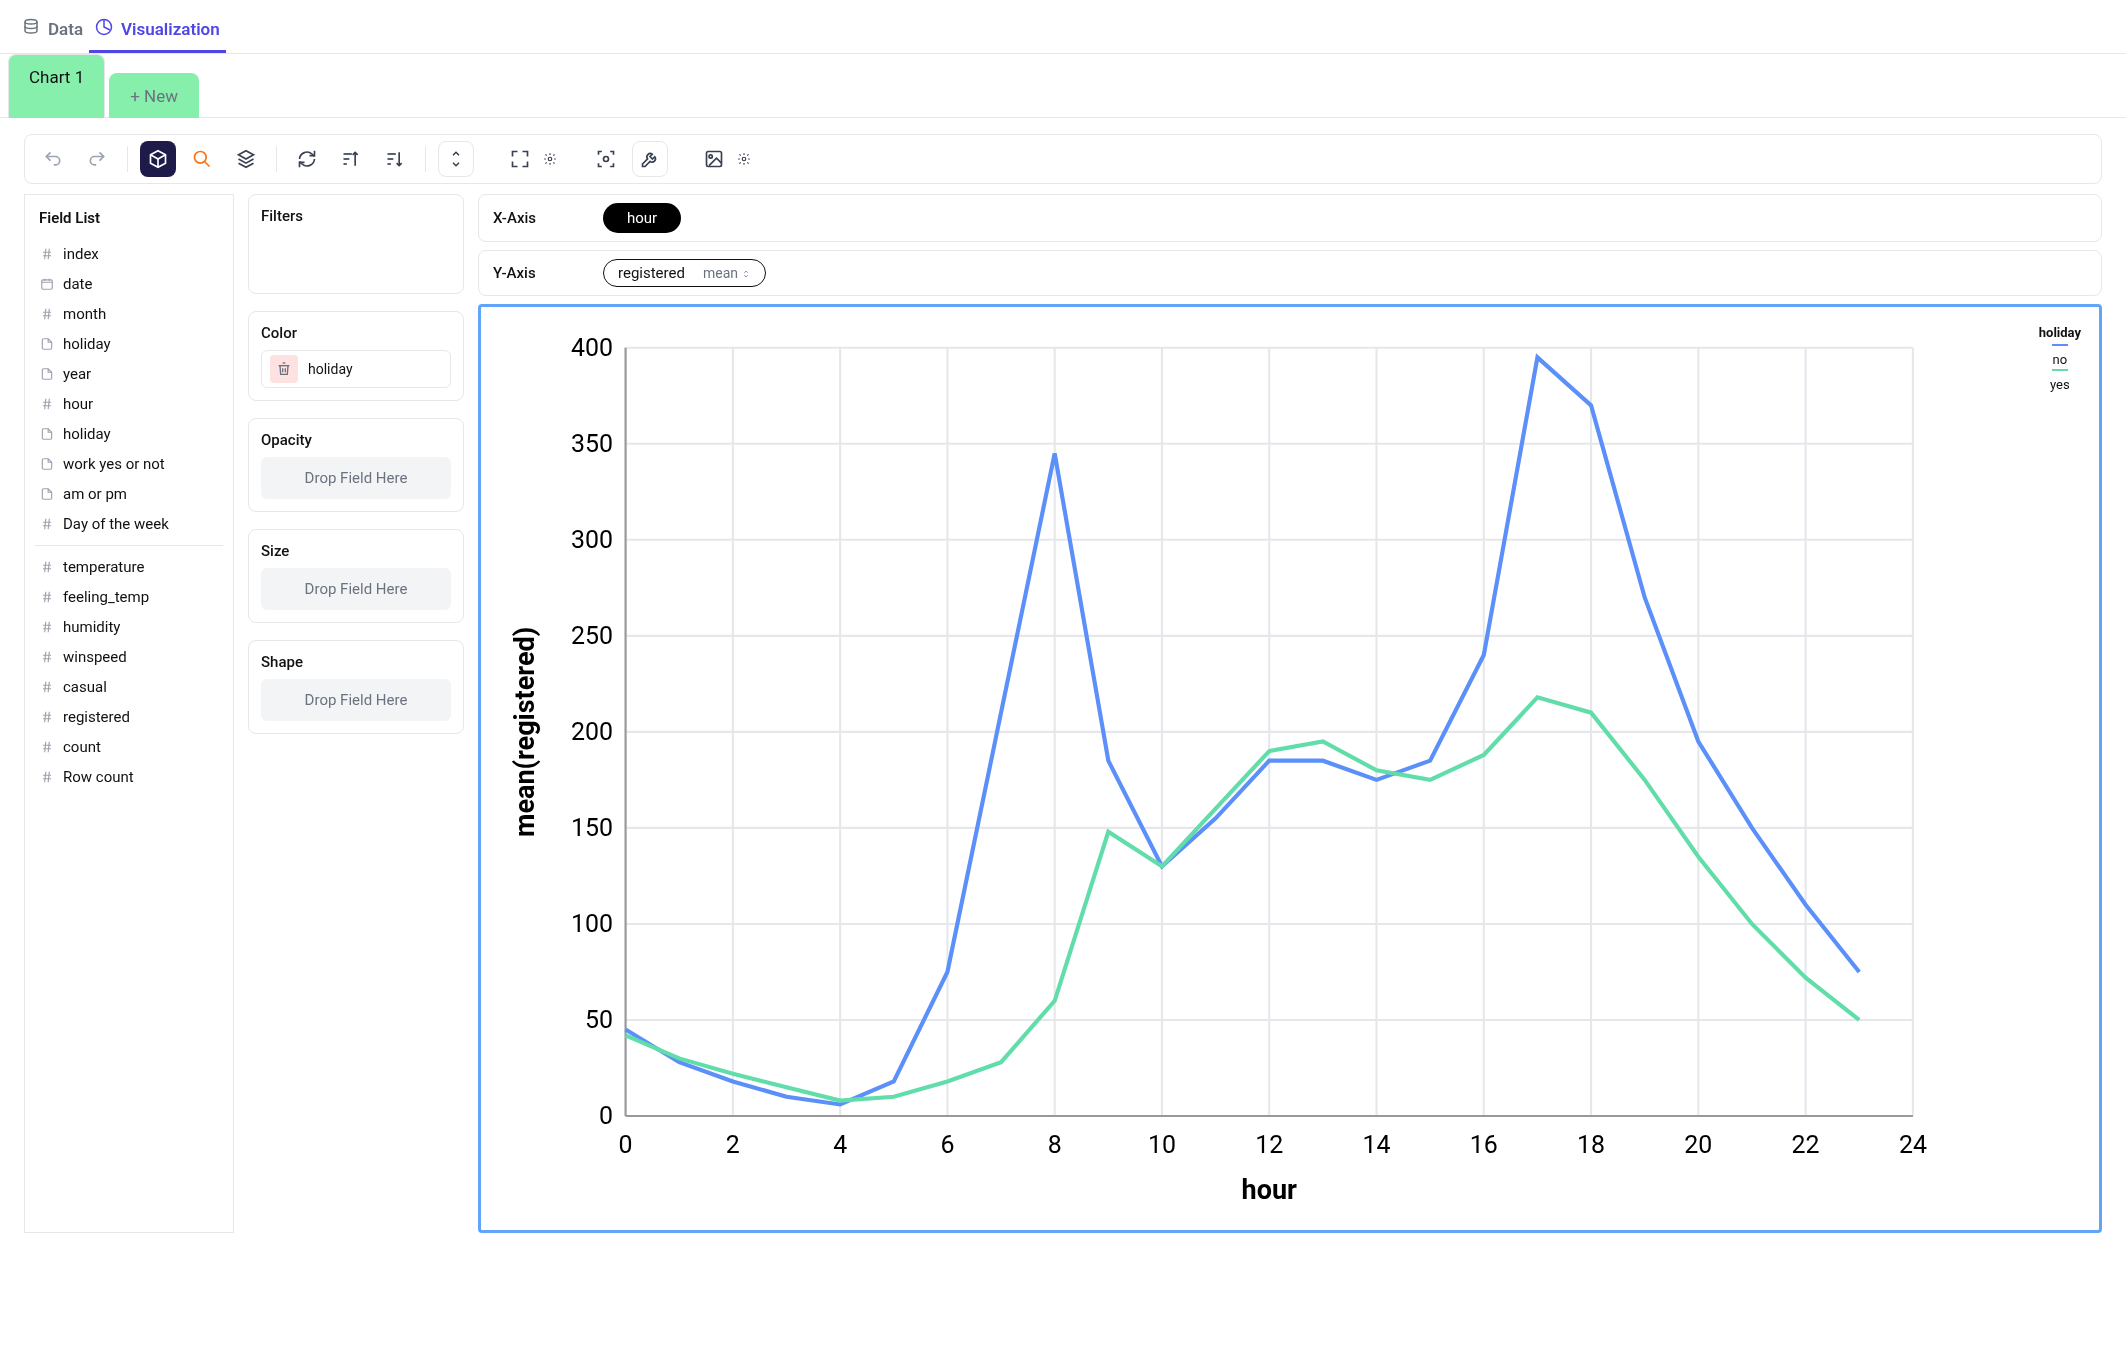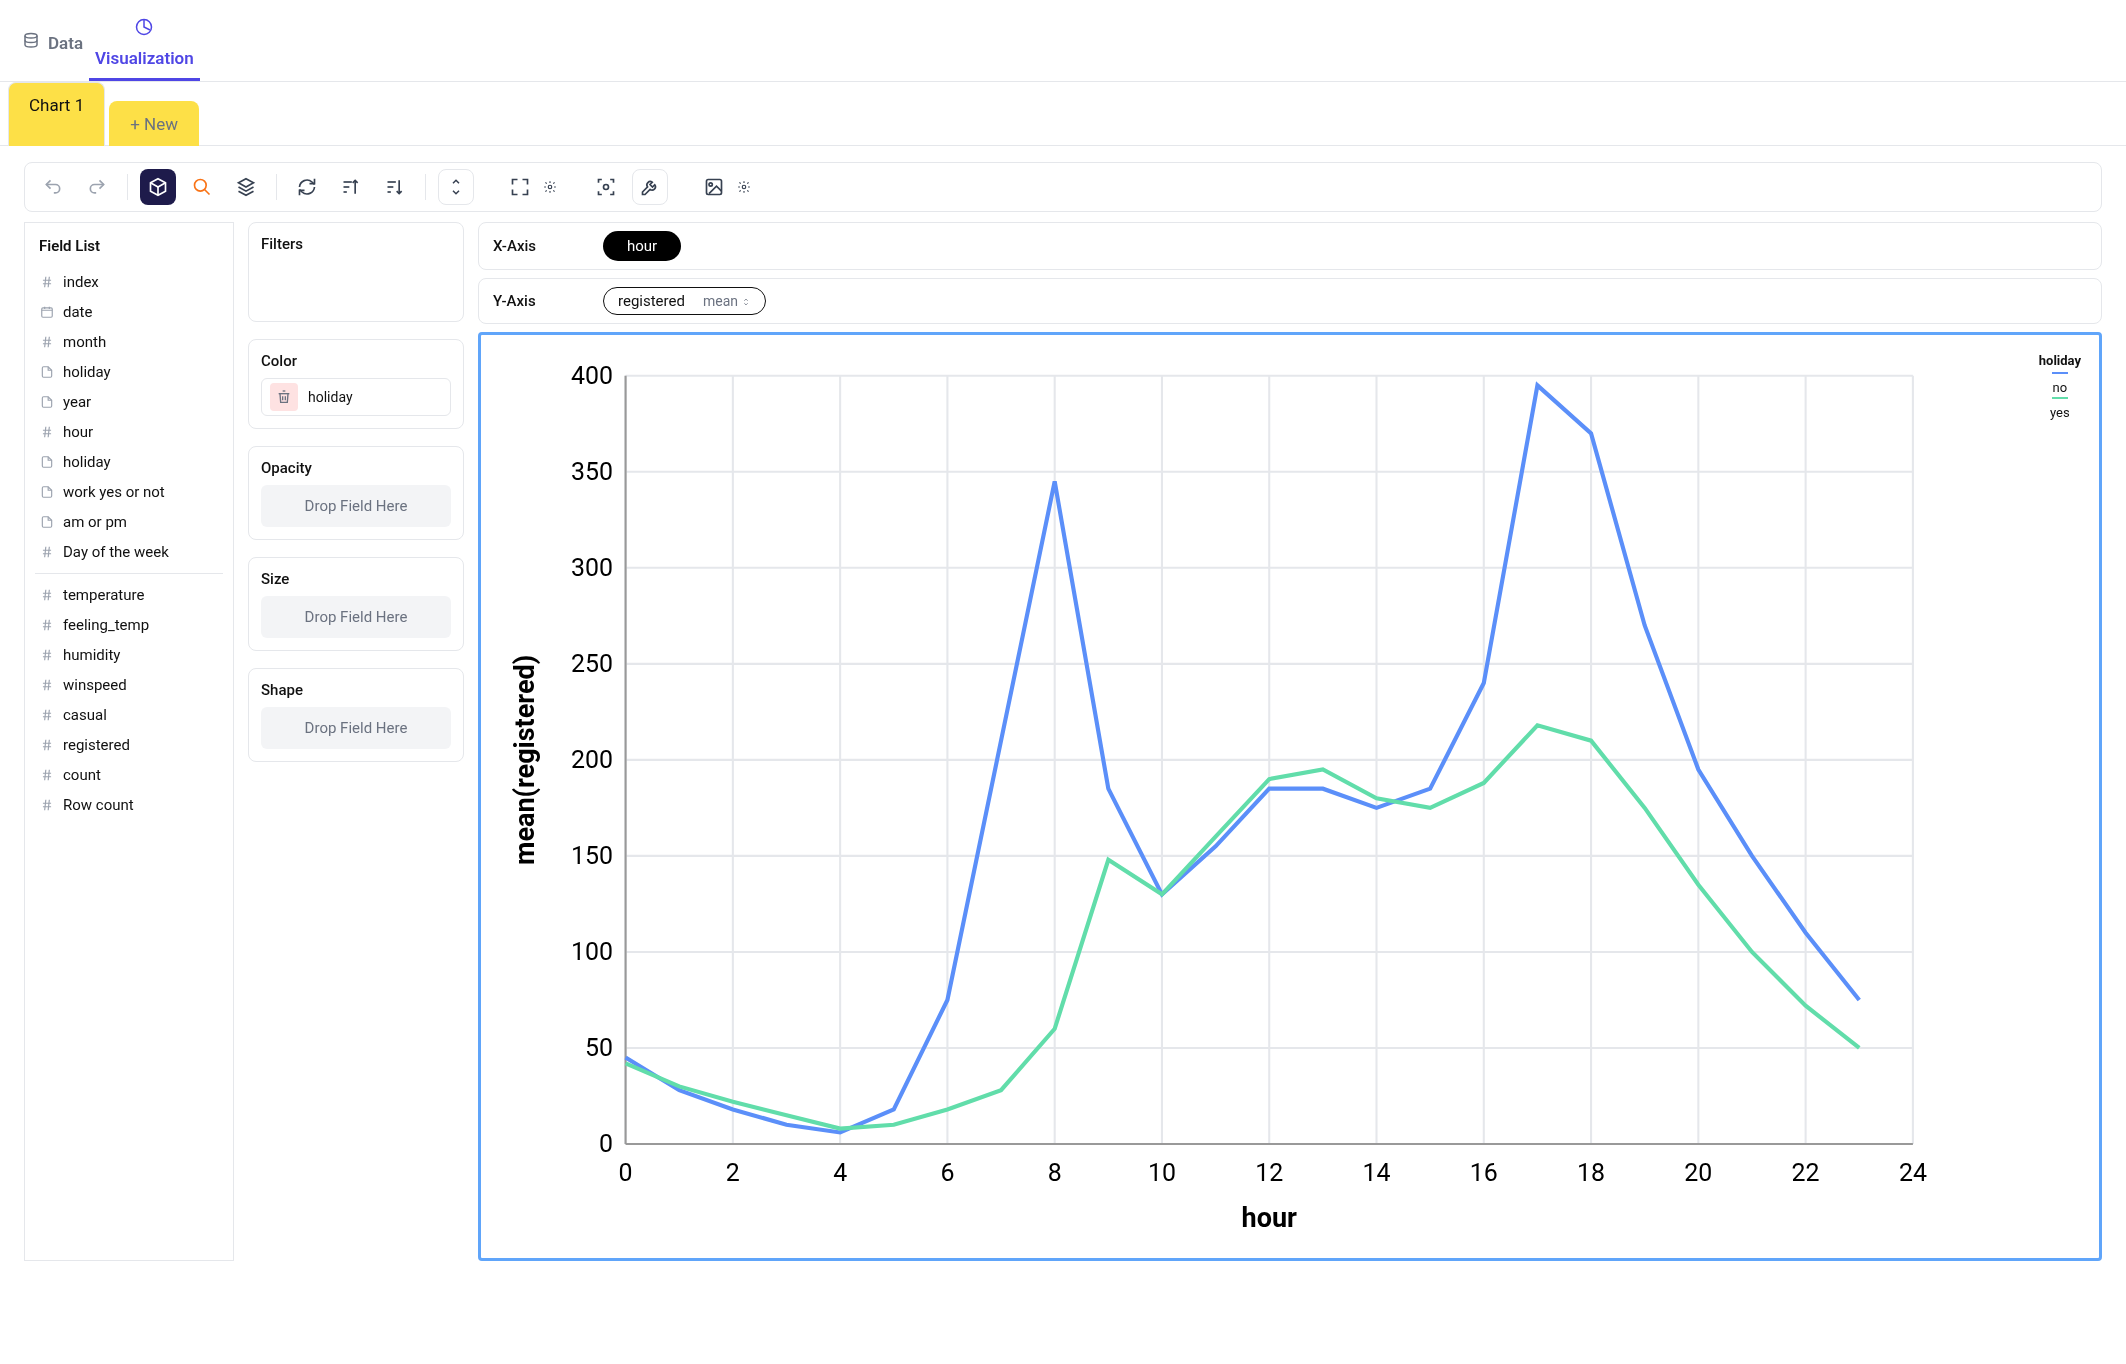--- a/index.html
+++ b/index.html
@@ -1,22 +1,22 @@
 <!DOCTYPE html>
 <html><head>
 <meta charset="utf-8">
 <style>
   * { box-sizing: border-box; margin: 0; padding: 0; }
   body { font-family: -apple-system, BlinkMacSystemFont, "Segoe UI", Roboto, sans-serif; font-size: 14px; color: #111; background: #fff; }
   .top-tabs { display: flex; border-bottom: 1px solid #e5e7eb; padding: 8px 16px 0; }
   .top-tab { display: inline-flex; align-items: center; gap: 8px; padding: 10px 6px; font-size: 17px; font-weight: 600; color: #6b7280; cursor: pointer; border-bottom: 3px solid transparent; }
-  .top-tab.active { color: #4f46e5; border-bottom-color: #4f46e5; flex-direction: column; }
+  .top-tab.active { color: #4f46e5; border-bottom-color: #4f46e5; }
   .top-tab svg { width: 18px; height: 18px; }
   .chart-tabs { display: flex; padding: 0 8px; border-bottom: 1px solid #e5e7eb; gap: 4px; }
-  .chart-tab { padding: 12px 20px; font-size: 17px; border: 1px solid #e5e7eb; border-bottom: none; border-radius: 8px 8px 0 0; background: #fde047; cursor: pointer; margin-bottom: -1px; }
+  .chart-tab { padding: 12px 20px; font-size: 17px; border: 1px solid #e5e7eb; border-bottom: none; border-radius: 8px 8px 0 0; background: #86efac; cursor: pointer; margin-bottom: -1px; }
   .chart-tab:not(.active) { border-color: transparent; color: #6b7280; margin-top: 19px; }
   .toolbar { margin: 16px 24px 10px; border: 1px solid #e5e7eb; border-radius: 8px; padding: 6px 10px; display: flex; align-items: center; gap: 8px; }
   .tbtn { width: 36px; height: 36px; display:inline-flex; align-items:center; justify-content:center; border-radius: 8px; cursor:pointer; color:#374151;}
   .tbtn.disabled { color:#9ca3af; cursor:default; }
   .tbtn.dark { background:#1e1b4b; color:#fff; }
   .tbtn.orange svg { stroke:#f97316; }
   .tbtn.boxed { border:1px solid #e5e7eb; }
   .tdiv { width:1px; height:26px; background:#e5e7eb; margin:0 4px;}
   .body-row { display:flex; padding: 0 24px 24px; gap: 14px; }
   .panel { border:1px solid #e5e7eb; border-radius:0; background:#fff; }

